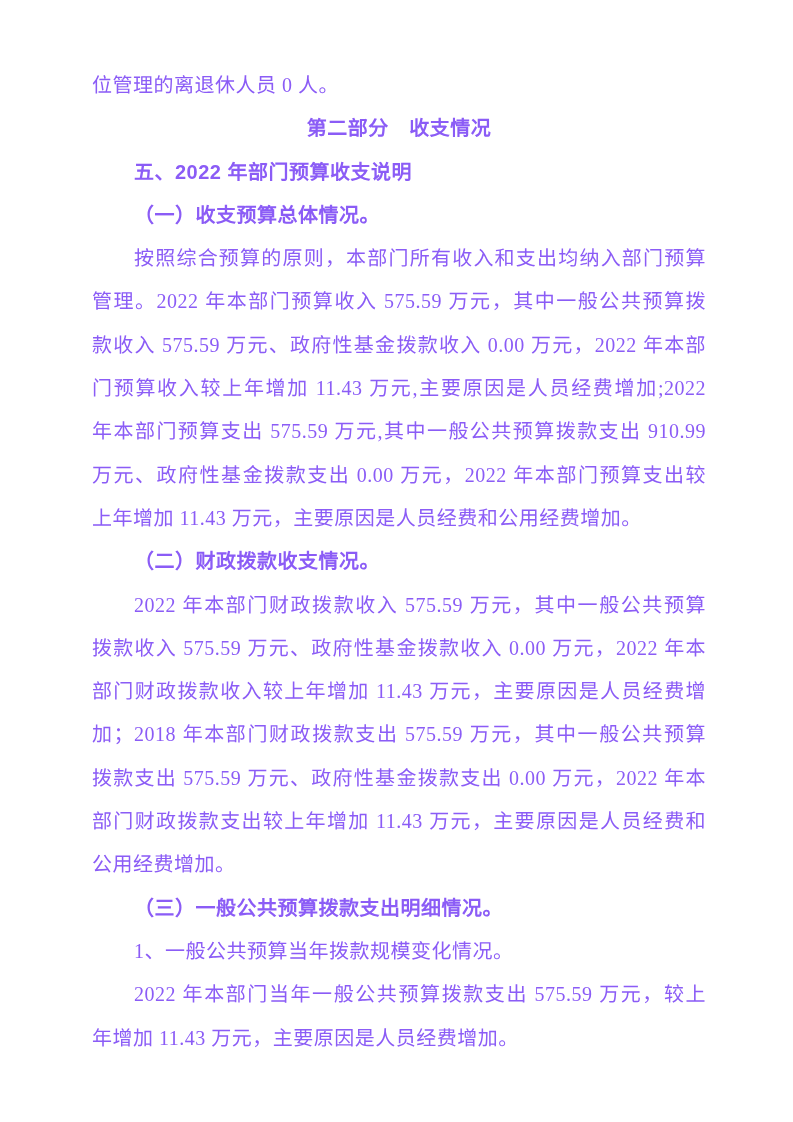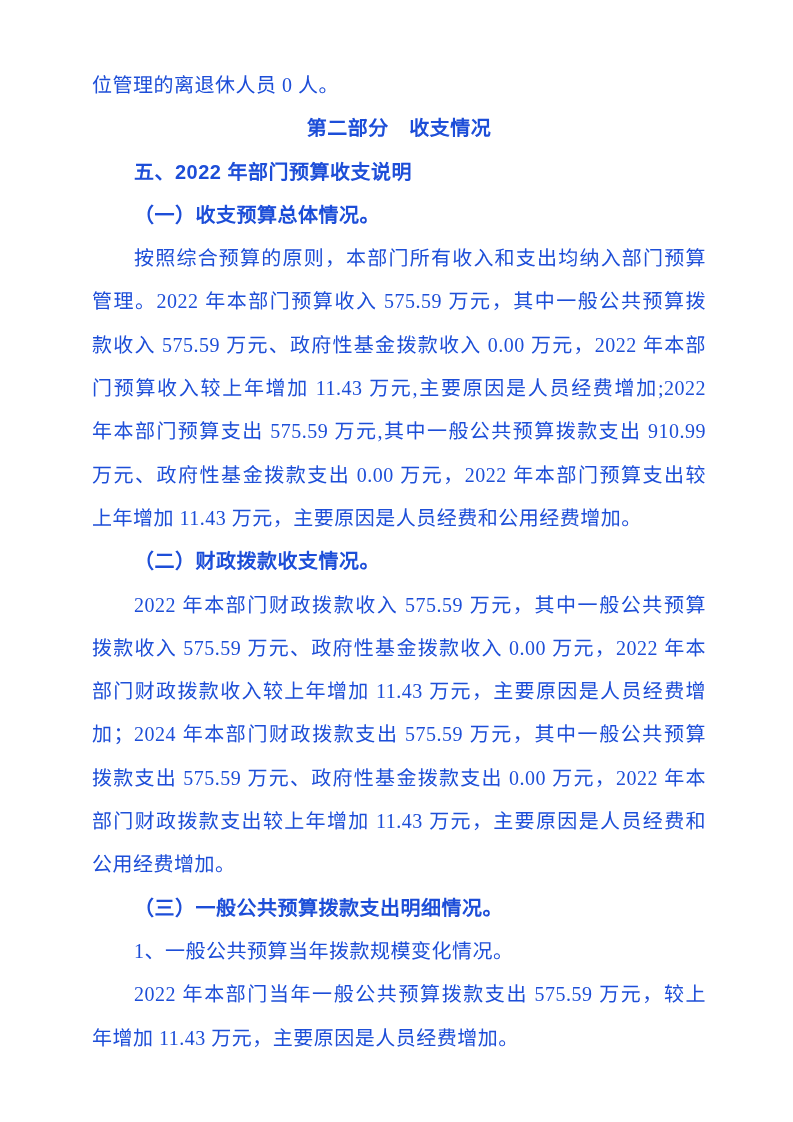--- a/index.html
+++ b/index.html
@@ -5,21 +5,21 @@
   html, body {
     margin: 0;
     padding: 0;
     background: #ffffff;
   }
   .page {
     position: relative;
     width: 793px;
     height: 1122px;
     background: #ffffff;
-    color: #1d4ed8;
+    color: #8b5cf6;
     font-family: "Liberation Serif", "DejaVu Serif", serif;
     overflow: hidden;
   }
   .content {
     position: absolute;
     top: 64px;
     left: 92px;
     width: 614px;
   }
   .line {
@@ -72,21 +72,21 @@
     <div class="line j">门预算收入较上年增加 11.43 万元,主要原因是人员经费增加;2022</div>
     <div class="line j">年本部门预算支出 575.59 万元,其中一般公共预算拨款支出 910.99</div>
     <div class="line j">万元、政府性基金拨款支出 0.00 万元，2022 年本部门预算支出较</div>
     <div class="line last">上年增加 11.43 万元，主要原因是人员经费和公用经费增加。</div>
 
     <div class="line ind bold last">（二）财政拨款收支情况。</div>
 
     <div class="line j ind">2022 年本部门财政拨款收入 575.59 万元，其中一般公共预算</div>
     <div class="line j">拨款收入 575.59 万元、政府性基金拨款收入 0.00 万元，2022 年本</div>
     <div class="line j">部门财政拨款收入较上年增加 11.43 万元，主要原因是人员经费增</div>
-    <div class="line j">加；2024 年本部门财政拨款支出 575.59 万元，其中一般公共预算</div>
+    <div class="line j">加；2018 年本部门财政拨款支出 575.59 万元，其中一般公共预算</div>
     <div class="line j">拨款支出 575.59 万元、政府性基金拨款支出 0.00 万元，2022 年本</div>
     <div class="line j">部门财政拨款支出较上年增加 11.43 万元，主要原因是人员经费和</div>
     <div class="line last">公用经费增加。</div>
 
     <div class="line ind bold last">（三）一般公共预算拨款支出明细情况。</div>
 
     <div class="line ind last">1、一般公共预算当年拨款规模变化情况。</div>
 
     <div class="line j ind">2022 年本部门当年一般公共预算拨款支出 575.59 万元，较上</div>
     <div class="line last">年增加 11.43 万元，主要原因是人员经费增加。</div>

